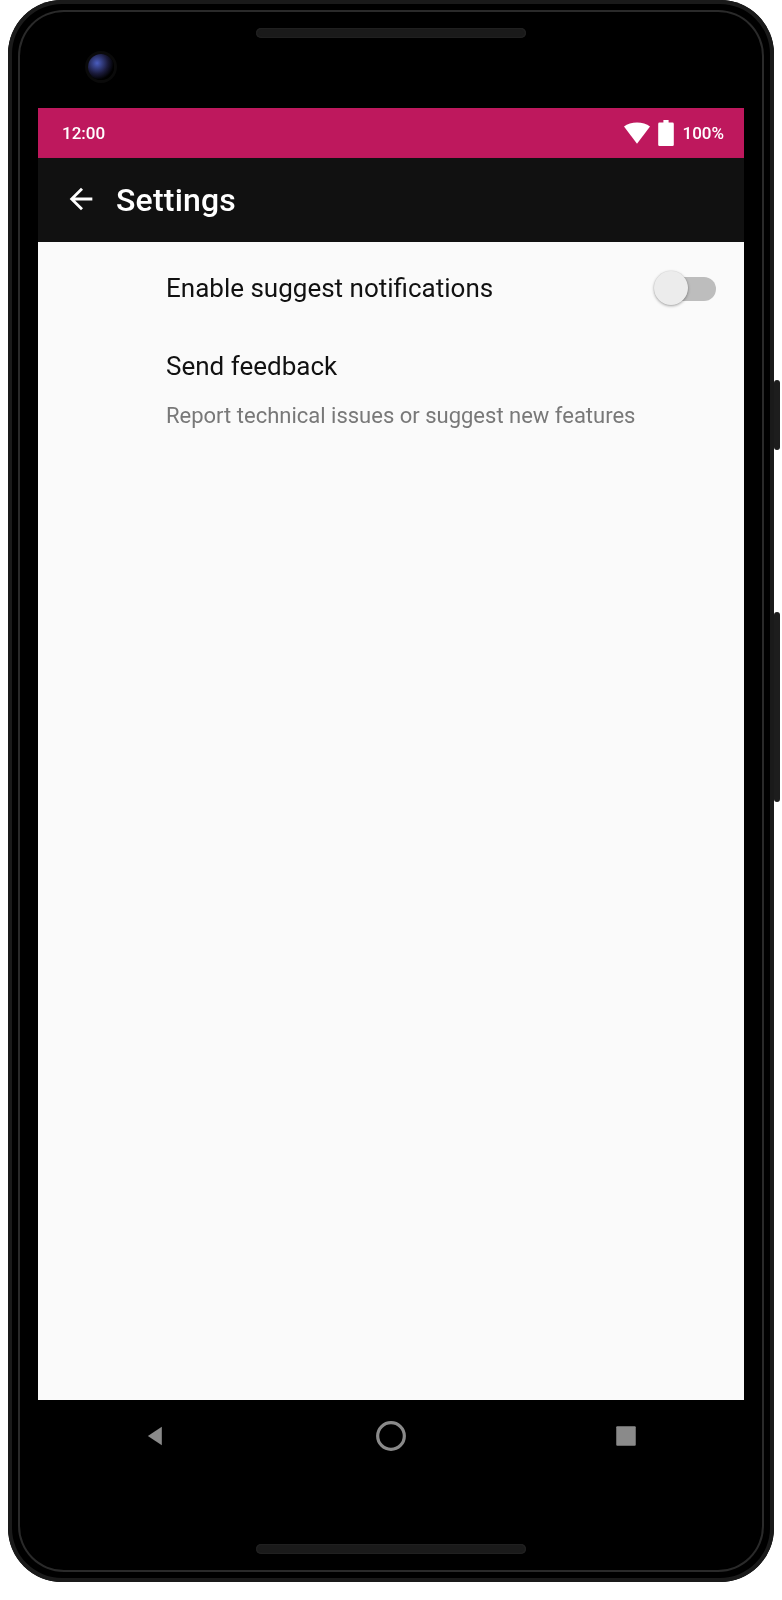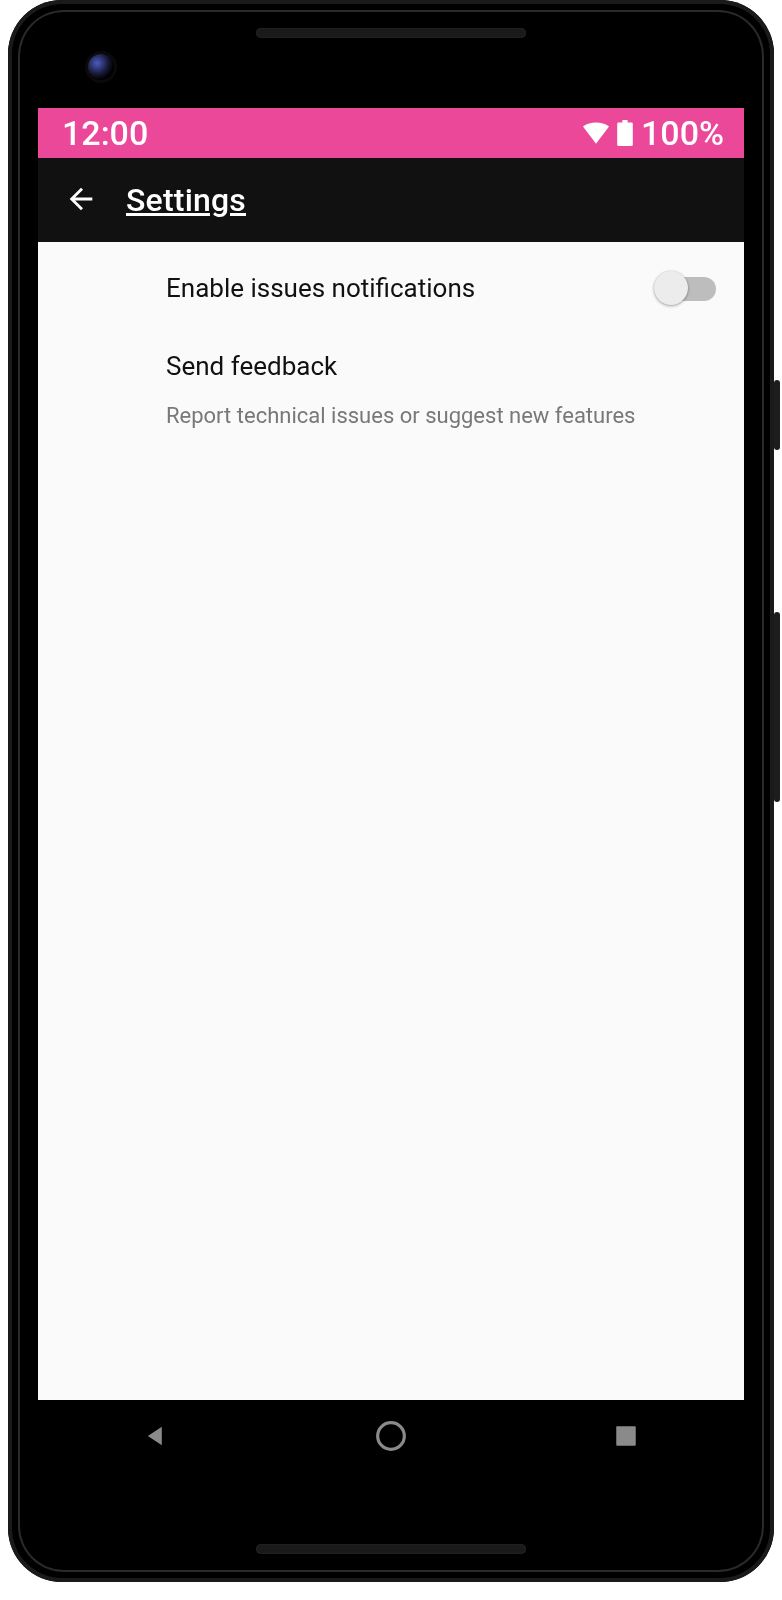--- a/index.html
+++ b/index.html
@@ -44,41 +44,41 @@
 
     
     .screen {
       position:absolute; left:30px; top:108px; right:30px; bottom:108px;
       background:#fafafa;
       overflow:hidden;
     }
 
     
     .status-bar {
-      height:50px; background:#ec4899; color:#fff;
+      height:50px; background:#be185d; color:#fff;
       display:flex; align-items:center; justify-content:space-between;
       padding:0 20px 0 24px;
-      font-size:34px; font-weight:500;
+      font-size:17px; font-weight:500;
     }
     .status-right { display:flex; align-items:center; gap:8px; }
     .status-right svg { display:block; }
 
     
     .app-bar {
       height:84px; background:#111; color:#fff;
       display:flex; align-items:center;
       padding:0 8px;
       box-shadow: 0 3px 4px rgba(0,0,0,.2);
     }
     .back-btn {
       width:70px; height:70px; display:flex; align-items:center; justify-content:center;
       border:none; background:transparent; cursor:pointer;
     }
     .app-title {
-      font-size:32px; font-weight:500; margin-left:10px; letter-spacing:.2px;text-decoration:underline;
+      font-size:32px; font-weight:500; letter-spacing:.2px;
     }
 
     
     .content { background:#fafafa; padding-top:8px; }
     .pref-row {
       display:flex; align-items:center;
       padding:22px 28px 22px 128px;
       min-height:78px;
       position:relative;
     }
@@ -148,21 +148,21 @@
             </svg>
         </span>
       </button>
       <div class="app-title">Settings</div>
     </div>
 
     <div class="content">
 
       <div class="pref-row">
         <div class="pref-texts">
-          <div class="pref-title">Enable issues notifications</div>
+          <div class="pref-title">Enable suggest notifications</div>
         </div>
         <div class="switch">
           <div class="track"></div>
           <div class="thumb"></div>
         </div>
       </div>
 
       <div class="pref-row">
         <div class="pref-texts">
           <div class="pref-title">Send feedback</div>

